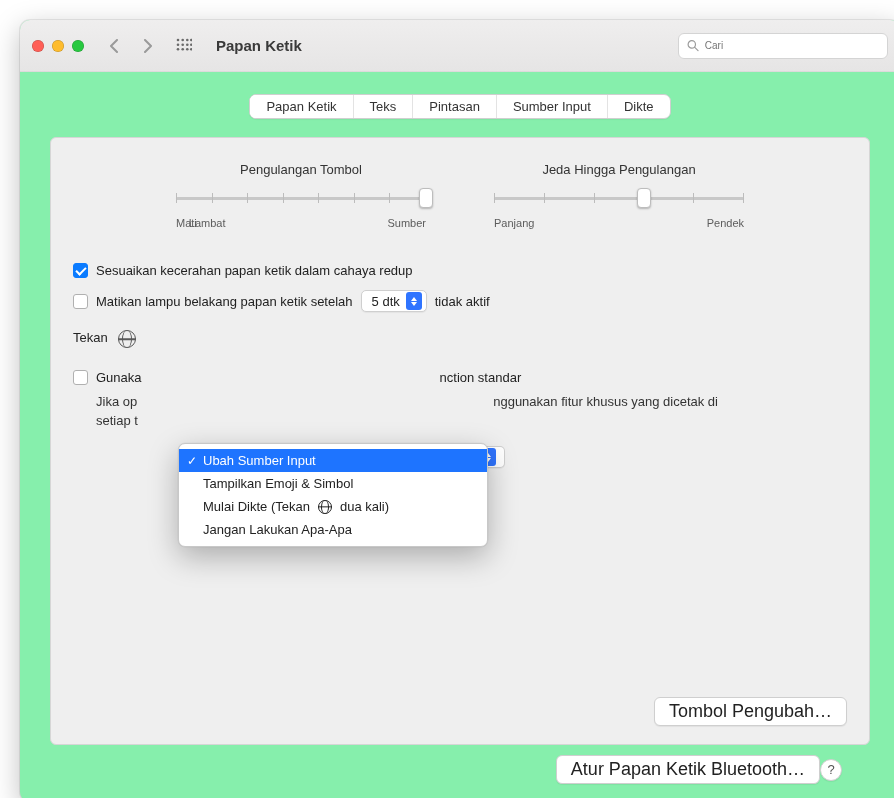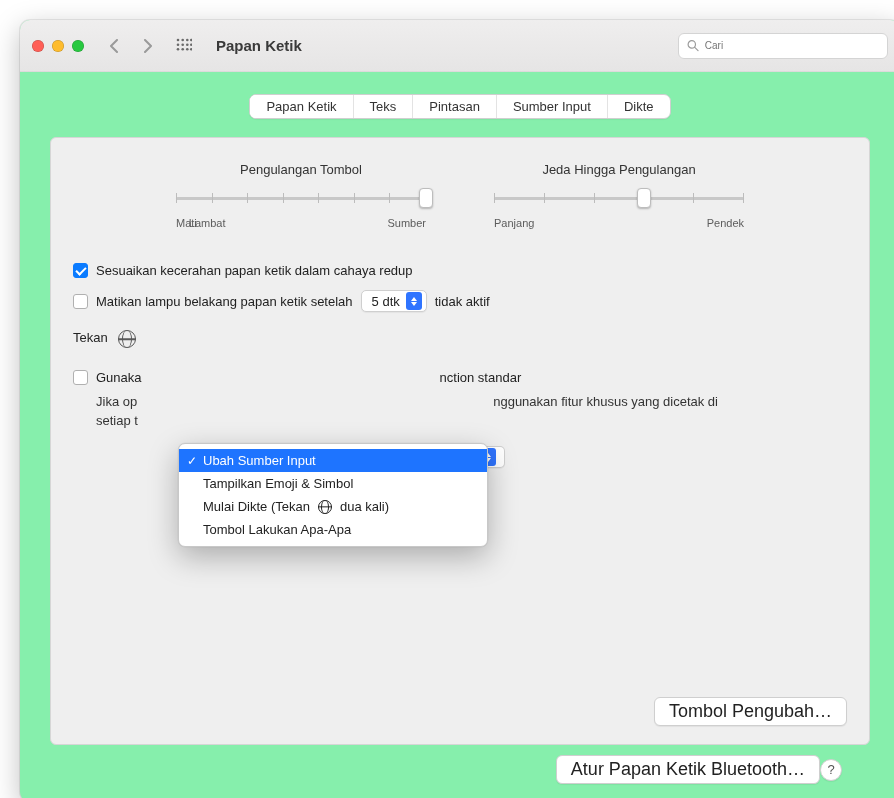--- a/index.html
+++ b/index.html
@@ -417,19 +417,19 @@
       </div>
       <div class="dd-item">
         <span>Tampilkan Emoji &amp; Simbol</span>
       </div>
       <div class="dd-item">
         <span>Mulai Dikte (Tekan</span>
         <span class="dd-globe"></span>
         <span>dua kali)</span>
       </div>
       <div class="dd-item">
-        <span>Tombol Lakukan Apa-Apa</span>
+        <span>Jangan Lakukan Apa-Apa</span>
       </div>
     </div>
 
   </div>
 
 </div>
 
 </body></html>

